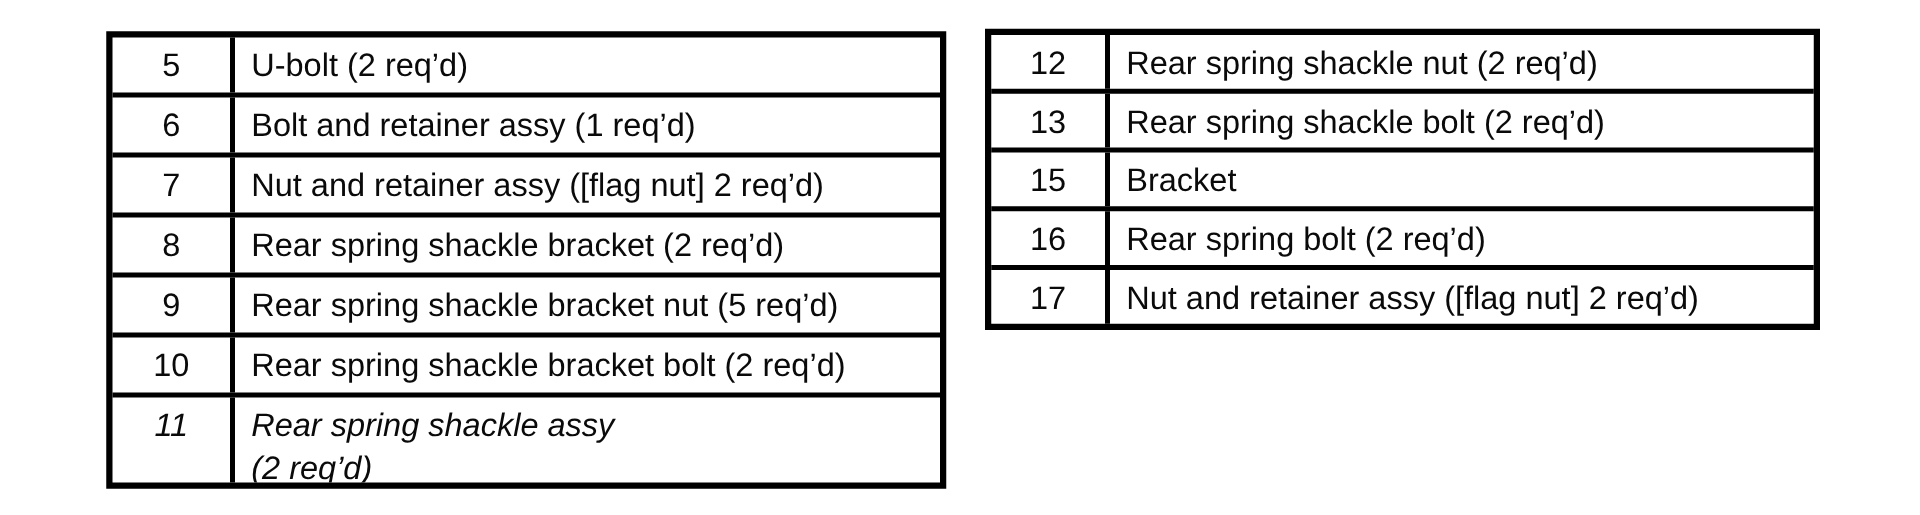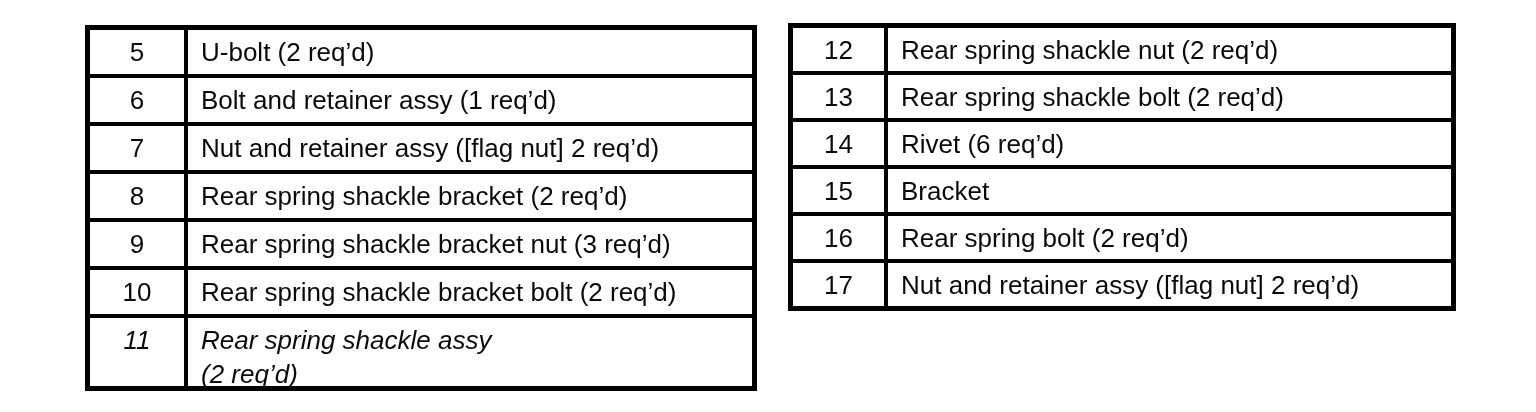--- a/index.html
+++ b/index.html
@@ -87,21 +87,21 @@
     <div class="prow">
       <div class="cell num">7</div>
       <div class="cell desc">Nut and retainer assy ([flag nut] 2 req’d)</div>
     </div>
     <div class="prow">
       <div class="cell num">8</div>
       <div class="cell desc">Rear spring shackle bracket (2 req’d)</div>
     </div>
     <div class="prow">
       <div class="cell num">9</div>
-      <div class="cell desc">Rear spring shackle bracket nut (3 req’d)</div>
+      <div class="cell desc">Rear spring shackle bracket nut (5 req’d)</div>
     </div>
     <div class="prow">
       <div class="cell num">10</div>
       <div class="cell desc">Rear spring shackle bracket bolt (2 req’d)</div>
     </div>
     <div class="prow tall">
       <div class="cell num">11</div>
       <div class="cell desc">Rear spring shackle assy
 (2 req’d)</div>
     </div>
@@ -110,24 +110,20 @@
   <div class="ptable right">
     <div class="prow">
       <div class="cell num">12</div>
       <div class="cell desc">Rear spring shackle nut (2 req’d)</div>
     </div>
     <div class="prow">
       <div class="cell num">13</div>
       <div class="cell desc">Rear spring shackle bolt (2 req’d)</div>
     </div>
     <div class="prow">
-      <div class="cell num">14</div>
-      <div class="cell desc">Rivet (6 req’d)</div>
-    </div>
-    <div class="prow">
       <div class="cell num">15</div>
       <div class="cell desc">Bracket</div>
     </div>
     <div class="prow">
       <div class="cell num">16</div>
       <div class="cell desc">Rear spring bolt (2 req’d)</div>
     </div>
     <div class="prow">
       <div class="cell num">17</div>
       <div class="cell desc">Nut and retainer assy ([flag nut] 2 req’d)</div>

